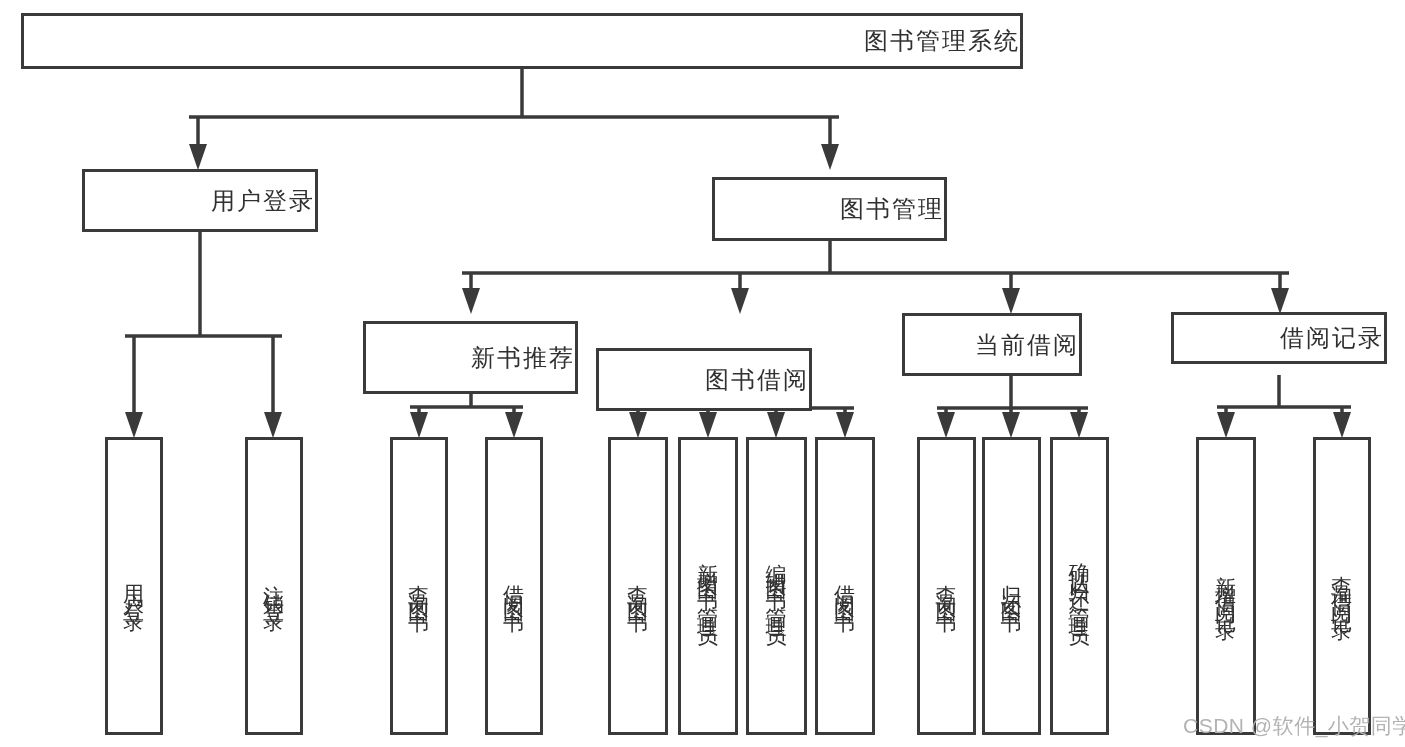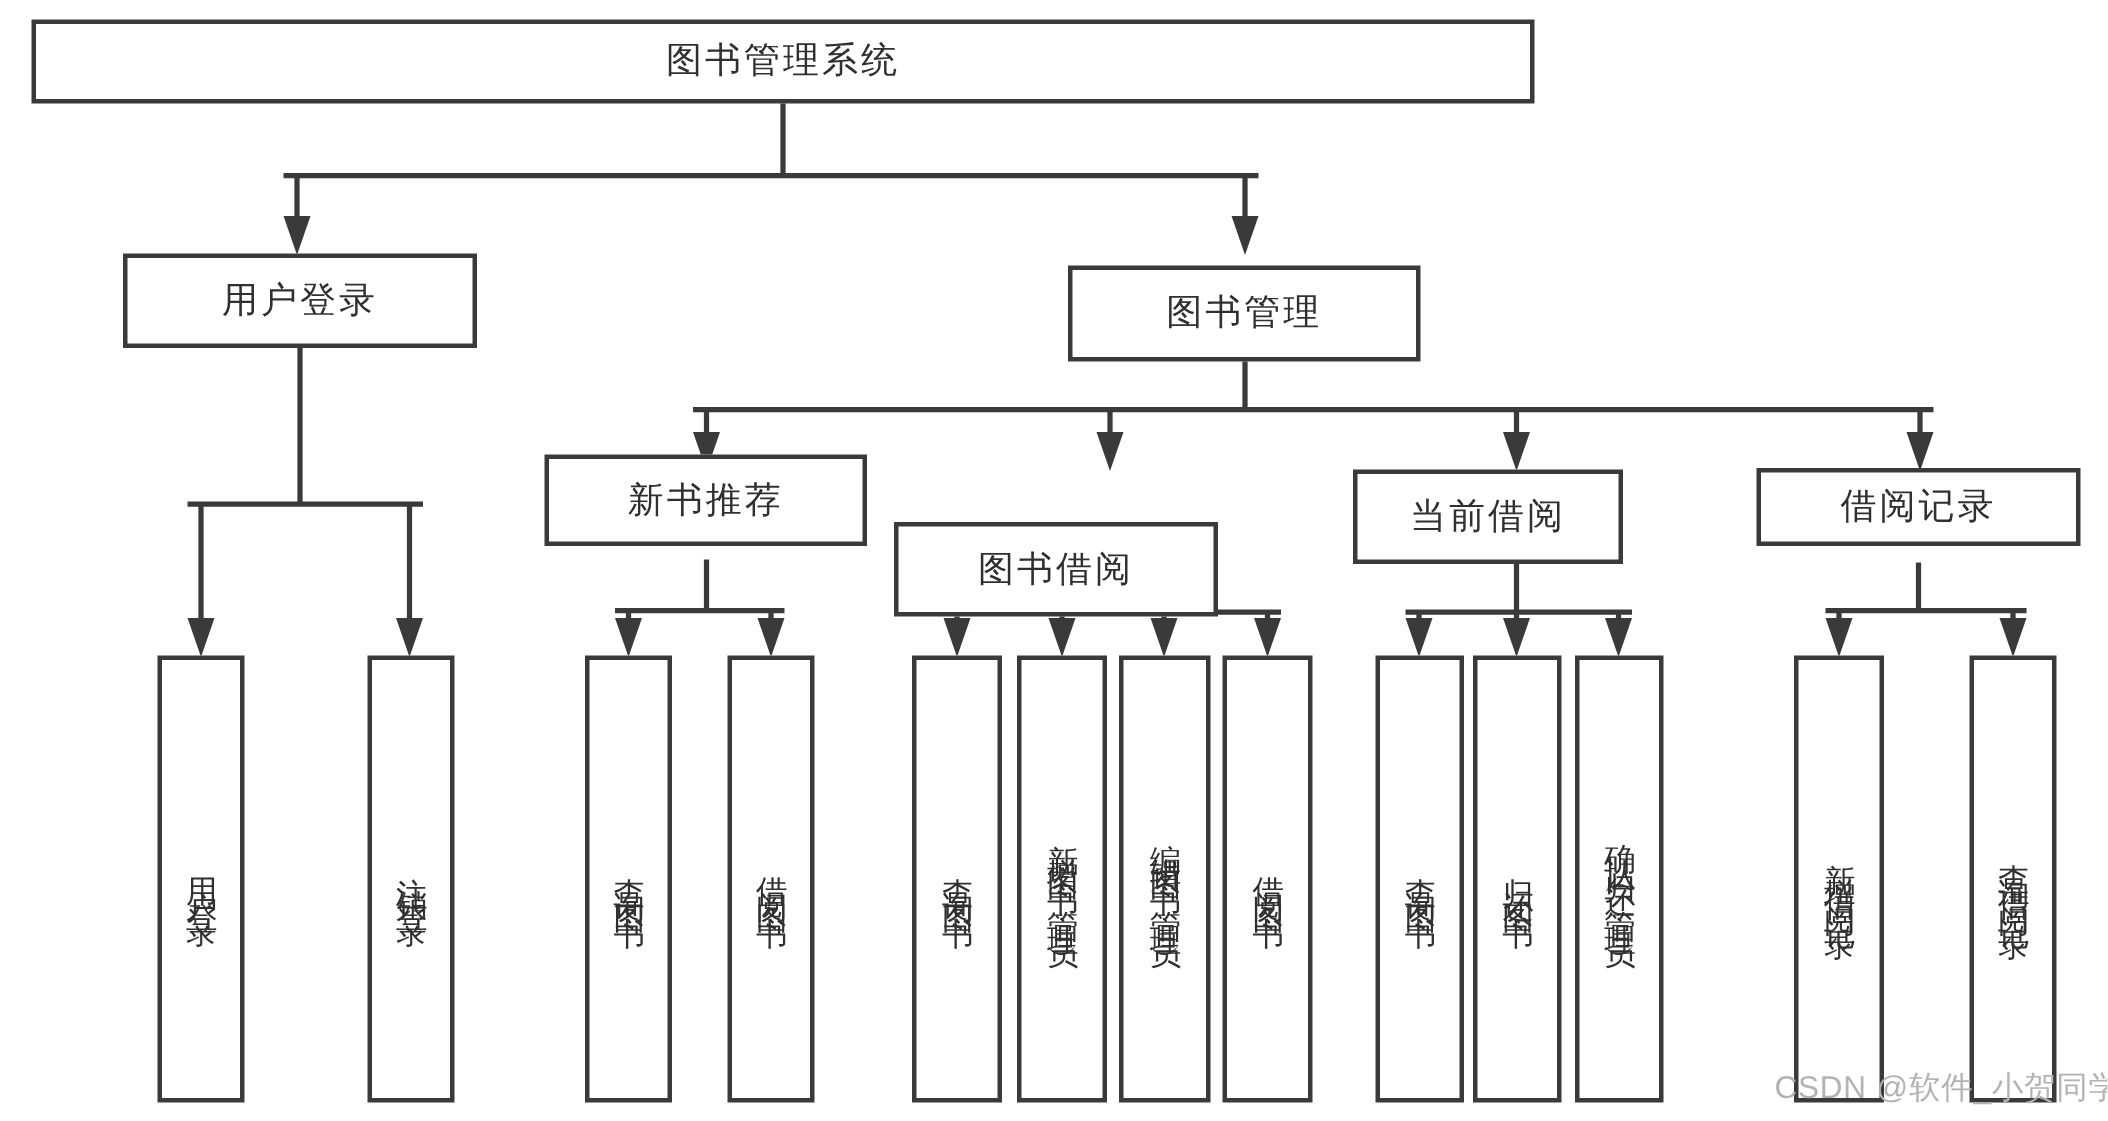--- a/index.html
+++ b/index.html
@@ -17,21 +17,21 @@
     overflow:hidden;
     font-family:"Liberation Sans","DejaVu Sans",sans-serif;
     color:var(--text);
   }
   .connectors{position:absolute;left:0;top:0;width:1405px;height:747px;z-index:1;}
   .hbox{
     position:absolute;z-index:2;
     box-sizing:border-box;
     border:3px solid var(--line);
     background:var(--boxbg);
-    display:flex;align-items:center;justify-content:center;
+    display:flex;align-items:center;justify-content:flex-end;
   }
   .hbox .lbl{
     font-size:24px;letter-spacing:2px;line-height:1;white-space:nowrap;
   }
   .vbox{
     position:absolute;top:437px;height:298px;z-index:2;
     box-sizing:border-box;
     border:3px solid var(--line);
     background:var(--boxbg);
     display:flex;align-items:center;justify-content:center;
@@ -115,21 +115,21 @@
     <span class="lbl">图书管理系统</span>
   </div>
 
   <div class="hbox" style="left:82px;top:169px;width:236px;height:63px;">
     <span class="lbl">用户登录</span>
   </div>
   <div class="hbox" style="left:712px;top:177px;width:235px;height:64px;">
     <span class="lbl">图书管理</span>
   </div>
 
-  <div class="hbox" style="left:363px;top:303px;width:215px;height:61px;">
+  <div class="hbox" style="left:363px;top:321px;width:215px;height:73px;">
     <span class="lbl">新书推荐</span>
   </div>
   <div class="hbox" style="left:596px;top:313px;width:216px;height:63px;margin-top:35px;">
     <span class="lbl">图书借阅</span>
   </div>
   <div class="hbox" style="left:902px;top:313px;width:180px;height:63px;">
     <span class="lbl">当前借阅</span>
   </div>
   <div class="hbox" style="left:1171px;top:312px;width:216px;height:52px;">
     <span class="lbl">借阅记录</span>

